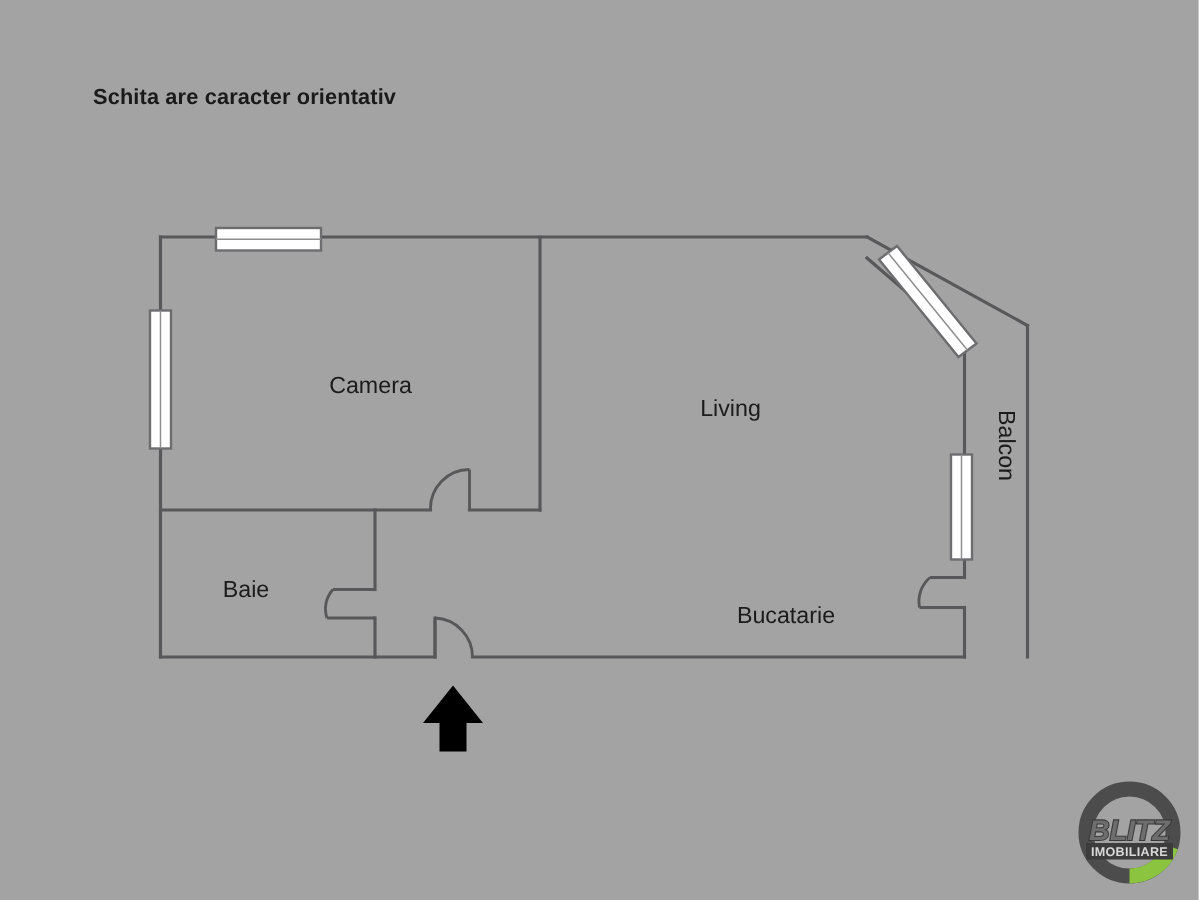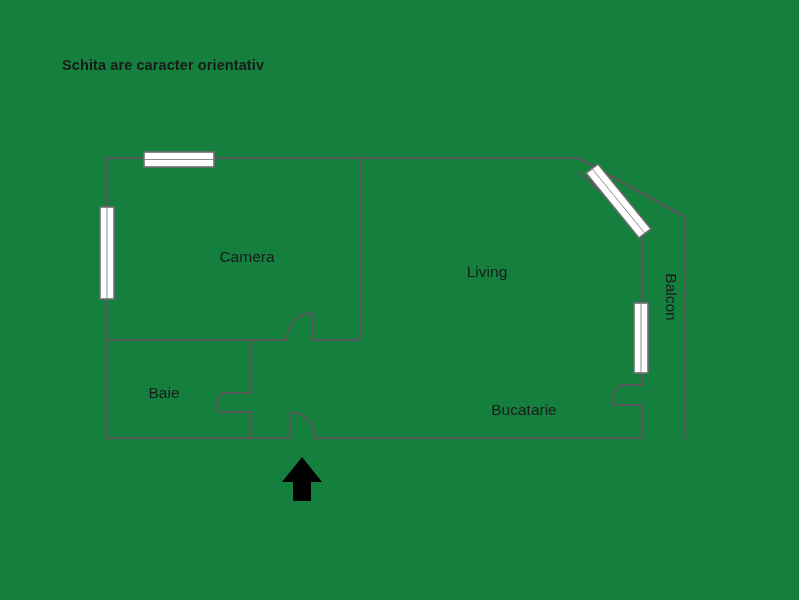--- a/index.html
+++ b/index.html
@@ -10,21 +10,21 @@
   body {
     width: 799px;
     height: 600px;
     overflow: hidden;
     font-family: "Liberation Sans", sans-serif;
   }
   #plan-root {
     position: relative;
     width: 799px;
     height: 600px;
-    background: #15803d;
+    background: #a3a3a3;
   }
   #plan-title {
     position: absolute;
     left: 62px;
     top: 57px;
     font-size: 14.5px;
     font-weight: 600;
     color: #1a1a1a;
     letter-spacing: 0.1px;
     white-space: nowrap;
@@ -148,14 +148,27 @@
     <text class="room-label" x="487" y="277" text-anchor="middle">Living</text>
 
     <text class="room-label" x="164" y="398" text-anchor="middle">Baie</text>
 
     <text class="room-label" x="524" y="415" text-anchor="middle">Bucatarie</text>
 
     <text class="room-label-vertical" x="666" y="297" text-anchor="middle" transform="rotate(90 666 297)">Balcon</text>
 
   </svg>
 
+  <div id="logo-wrap">
+    <svg width="78" height="76" viewBox="0 0 78 76">
+
+      <circle cx="39" cy="37" r="29" fill="none" stroke="#4c4c4c" stroke-width="10"></circle>
+
+      <path d="M 39 66 A 29 29 0 0 0 66.5 46.5" fill="none" stroke="#8bc43f" stroke-width="10" stroke-linecap="butt"></path>
+
+      <text x="39" y="42" text-anchor="middle" font-family="Liberation Sans, sans-serif" font-size="19" font-weight="bold" font-style="italic" fill="#6e6e6e" stroke="#3a3a3a" stroke-width="1.4" paint-order="stroke">BLITZ</text>
+
+      <rect x="10" y="44" width="58" height="11" fill="#3c3c3c"></rect>
+      <text x="39" y="52.6" text-anchor="middle" font-family="Liberation Sans, sans-serif" font-size="8.4" font-weight="bold" letter-spacing="0.2" fill="#d8d8d8">IMOBILIARE</text>
+    </svg>
+  </div>
 
 </div>
 
 </body></html>

